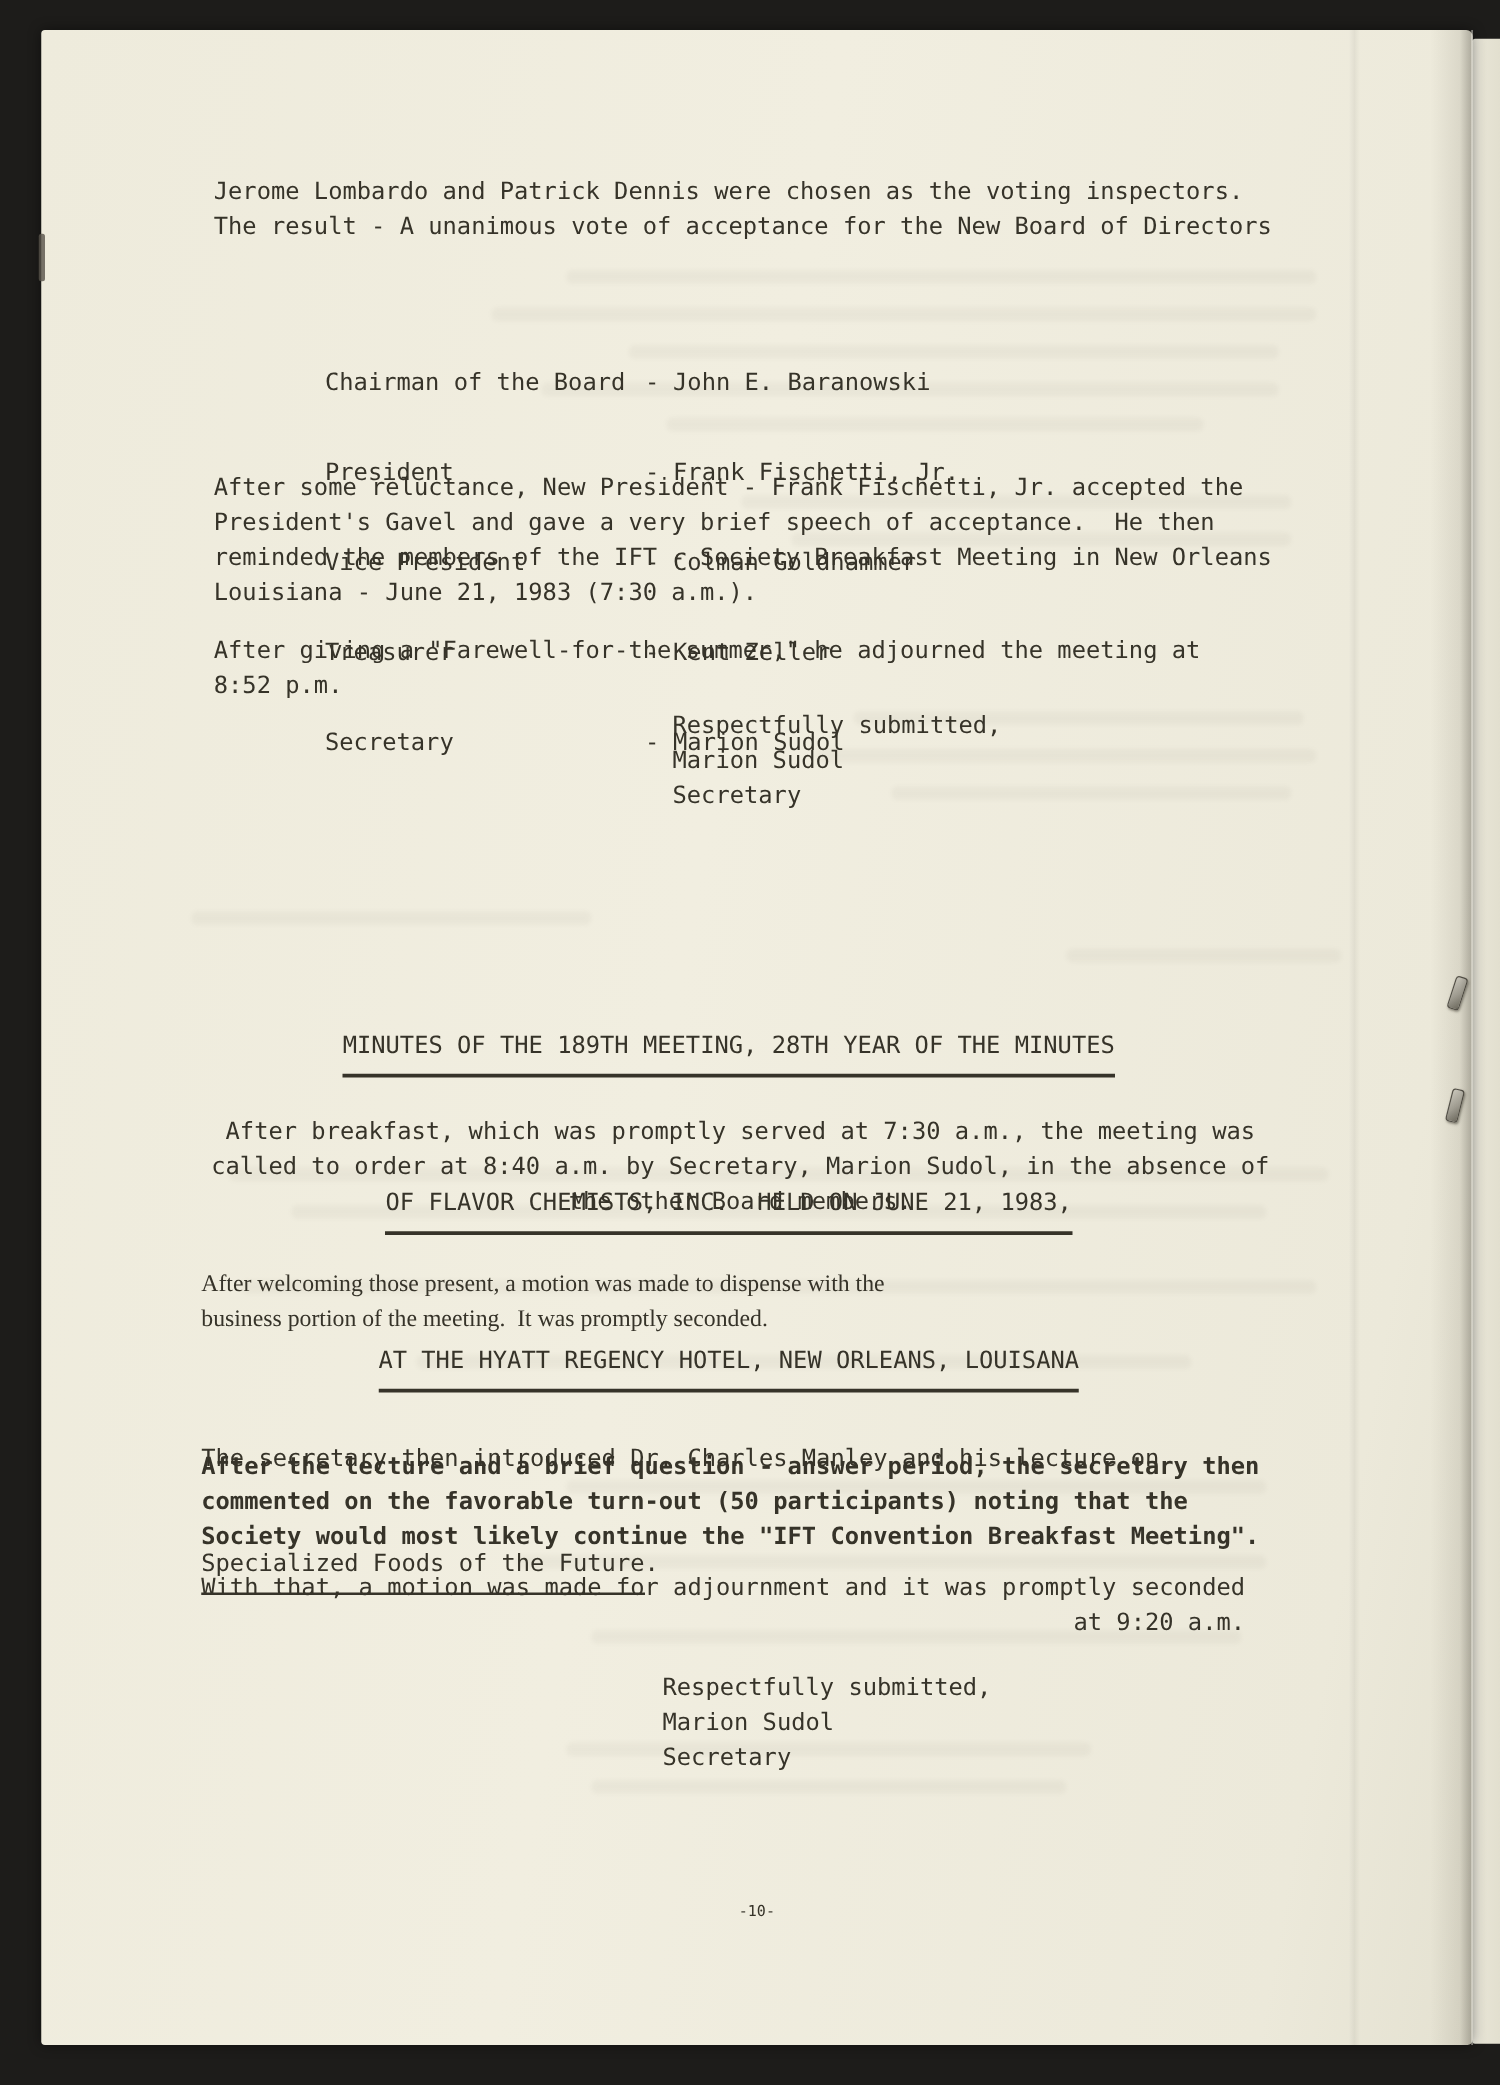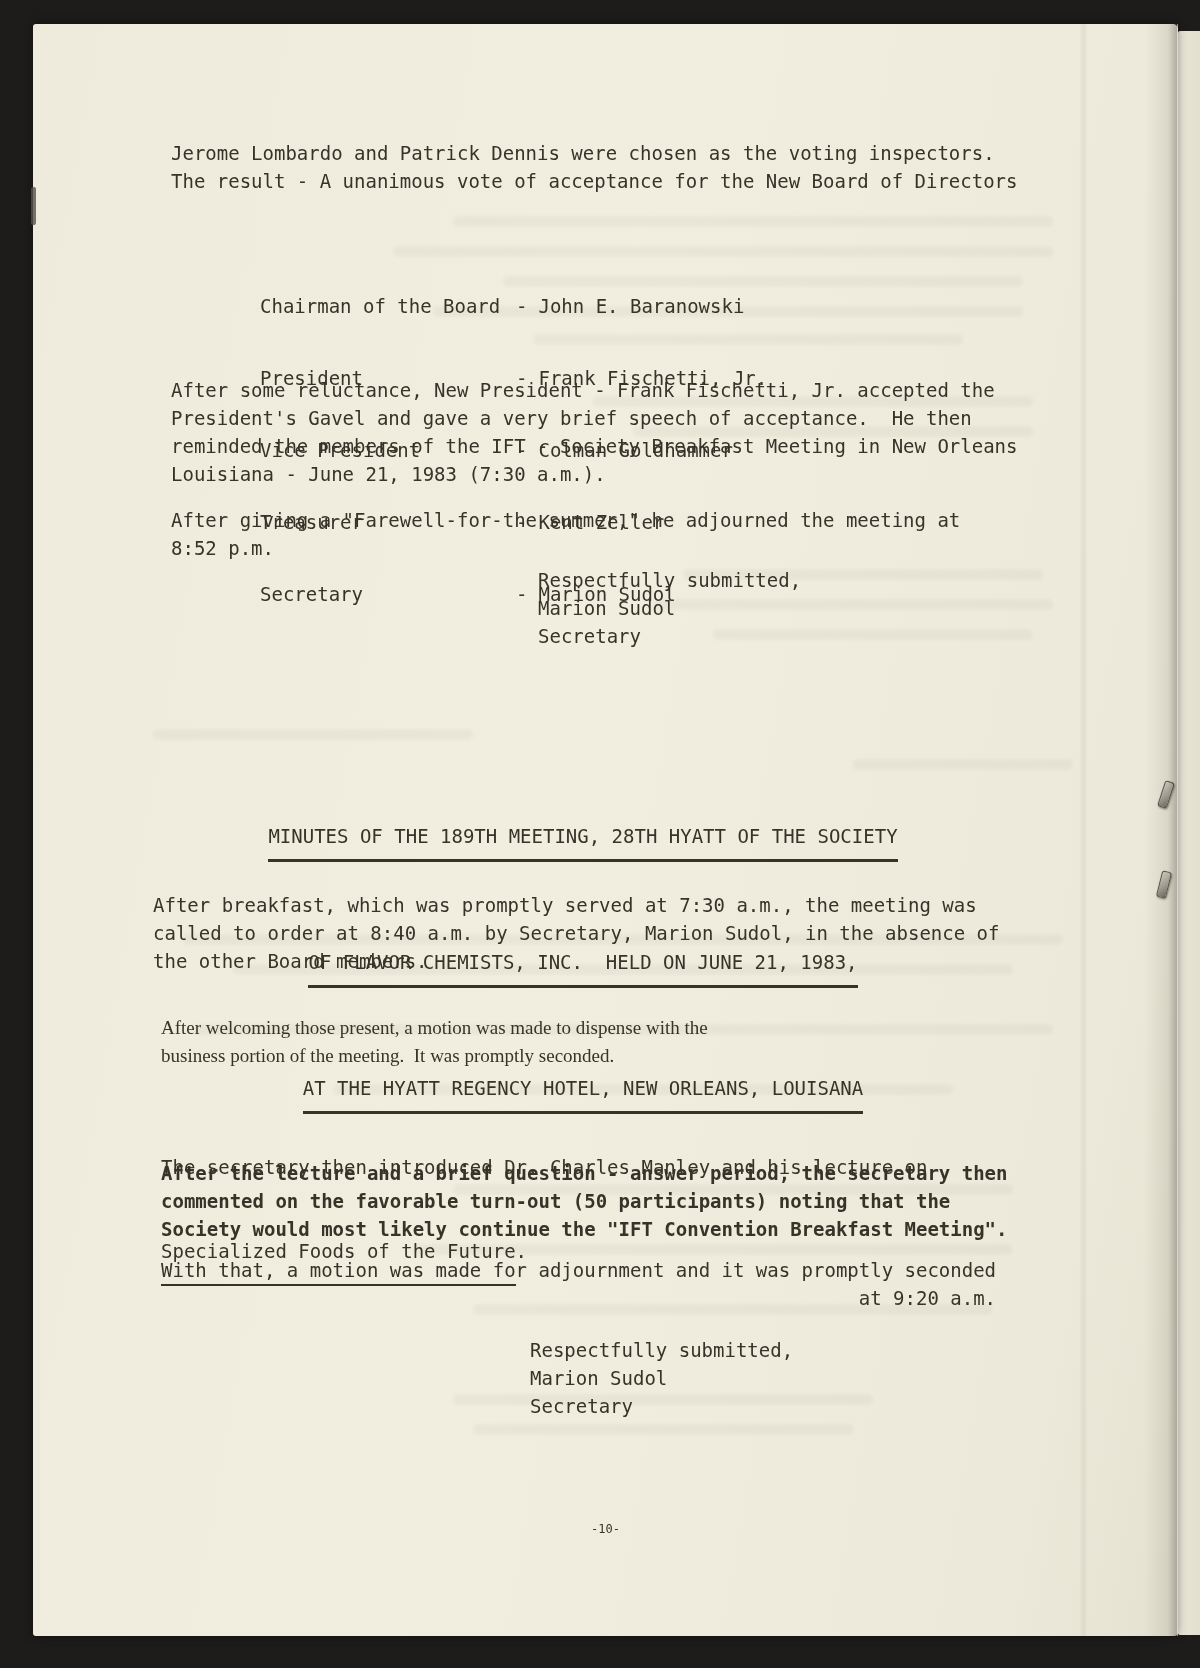--- a/index.html
+++ b/index.html
@@ -35,21 +35,21 @@
     pointer-events:none;
   }
   .block{position:absolute;font-size:19px;line-height:28px;color:var(--ink);white-space:pre;}
   .tl{white-space:pre;}
   .officers{line-height:24px;}
   .orow{display:flex;}
   .role{display:inline-block;width:256px;}
   .sep{display:inline-block;margin-right:11px;}
   .heading{position:absolute;left:100px;width:900px;text-align:center;font-size:19px;line-height:40px;color:var(--ink);white-space:pre;}
   .u{display:inline-block;border-bottom:3px solid var(--ink);padding-bottom:3px;}
-  .u2{display:inline-block;border-bottom:2px solid var(--ink);padding-bottom:19px;}
+  .u2{display:inline-block;border-bottom:2px solid var(--ink);padding-bottom:9px;}
   .pagenum{position:absolute;left:0;width:1145px;text-align:center;font-size:12px;color:var(--ink);}
   
   .bleed{position:absolute;height:11px;border-radius:5px;background:#7d7768;opacity:0.06;filter:blur(1.5px);}
   .crease{position:absolute;top:0;width:9px;height:100%;background:linear-gradient(90deg,rgba(0,0,0,0) 0%,rgba(0,0,0,0.05) 50%,rgba(0,0,0,0) 100%);}
   .staple{
     position:absolute;width:8px;height:25px;border-radius:3px;
     background:linear-gradient(135deg,#d6d3c8 0%,#a8a59a 55%,#716e63 100%);
     border:1px solid #55524a;box-shadow:1px 1px 2px rgba(40,36,26,0.5);
   }
   .staple-left{position:absolute;left:-2px;width:5px;height:38px;border-radius:2px;background:#57534a;opacity:0.8;}
@@ -108,26 +108,26 @@
       </div>
     </div>
 
     <div class="block" style="left:138px;top:352px;"><div class="tl">After some reluctance, New President - Frank Fischetti, Jr. accepted the</div><div class="tl">President's Gavel and gave a very brief speech of acceptance.  He then</div><div class="tl">reminded the members of the IFT - Society Breakfast Meeting in New Orleans</div><div class="tl">Louisiana - June 21, 1983 (7:30 a.m.).</div></div>
 
     <div class="block" style="left:138px;top:482px;"><div class="tl">After giving a "Farewell-for-the summer," he adjourned the meeting at</div><div class="tl">8:52 p.m.</div></div>
 
     <div class="block" style="left:505px;top:542px;"><div class="tl">Respectfully submitted,</div><div class="tl">Marion Sudol</div><div class="tl">Secretary</div></div>
 
     <div class="heading" style="top:712px;">
-      <div><span class="u">MINUTES OF THE 189TH MEETING, 28TH HYATT OF THE SOCIETY</span></div>
+      <div><span class="u">MINUTES OF THE 189TH MEETING, 28TH YEAR OF THE MINUTES</span></div>
       <div><span class="u">OF FLAVOR CHEMISTS, INC.  HELD ON JUNE 21, 1983,</span></div>
       <div><span class="u">AT THE HYATT REGENCY HOTEL, NEW ORLEANS, LOUISANA</span></div>
     </div>
 
-    <div class="block" style="left:120px;top:867px;"><div class="tl">After breakfast, which was promptly served at 7:30 a.m., the meeting was</div><div class="tl">called to order at 8:40 a.m. by Secretary, Marion Sudol, in the absence of</div><div class="tl">the other Board members.</div></div>
+    <div class="block" style="left:136px;top:867px;text-align:center;"><div class="tl">After breakfast, which was promptly served at 7:30 a.m., the meeting was</div><div class="tl">called to order at 8:40 a.m. by Secretary, Marion Sudol, in the absence of</div><div class="tl">the other Board members.</div></div>
 
     <div class="block" style="left:128px;top:990px;font-family:Liberation Serif, serif;"><div class="tl">After welcoming those present, a motion was made to dispense with the</div><div class="tl">business portion of the meeting.  It was promptly seconded.</div></div>
 
     <div class="block" style="left:128px;top:1073px;">
       <div class="tl">The secretary then introduced Dr. Charles Manley and his lecture on</div>
       <div class="tl"><span class="u2">Specialized Foods of the Future</span><span>.</span></div>
     </div>
 
     <div class="block" style="left:128px;top:1135px;font-weight:bold;"><div class="tl">After the lecture and a brief question - answer period, the secretary then</div><div class="tl">commented on the favorable turn-out (50 participants) noting that the</div><div class="tl">Society would most likely continue the "IFT Convention Breakfast Meeting".</div></div>
 

